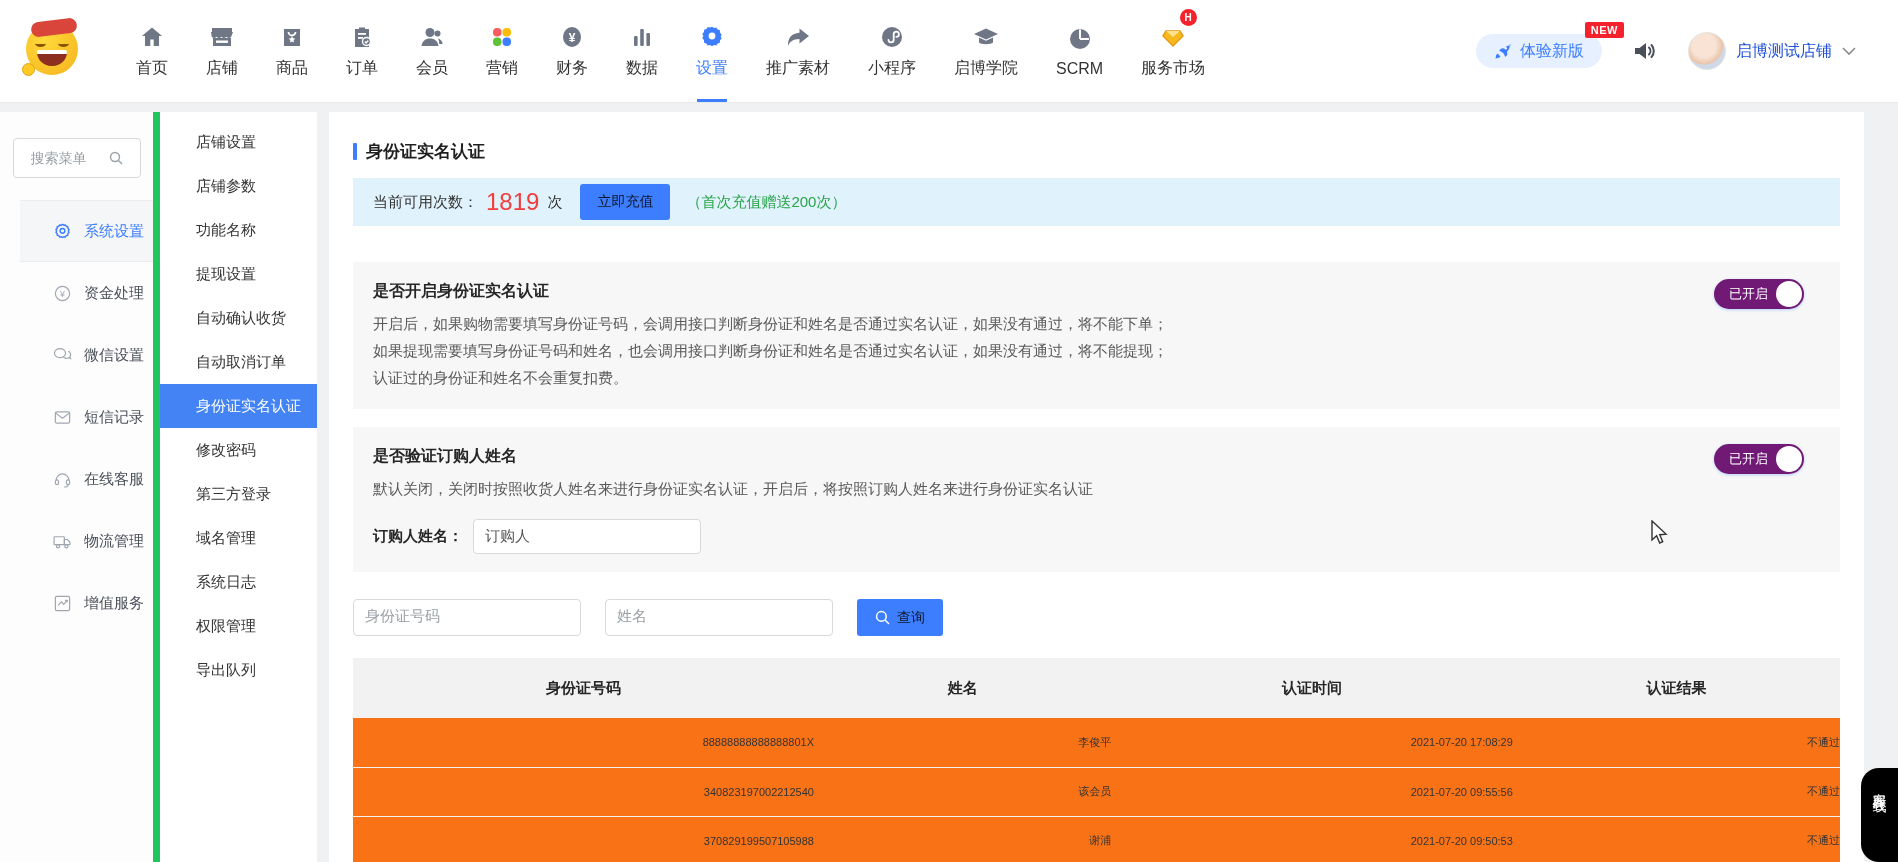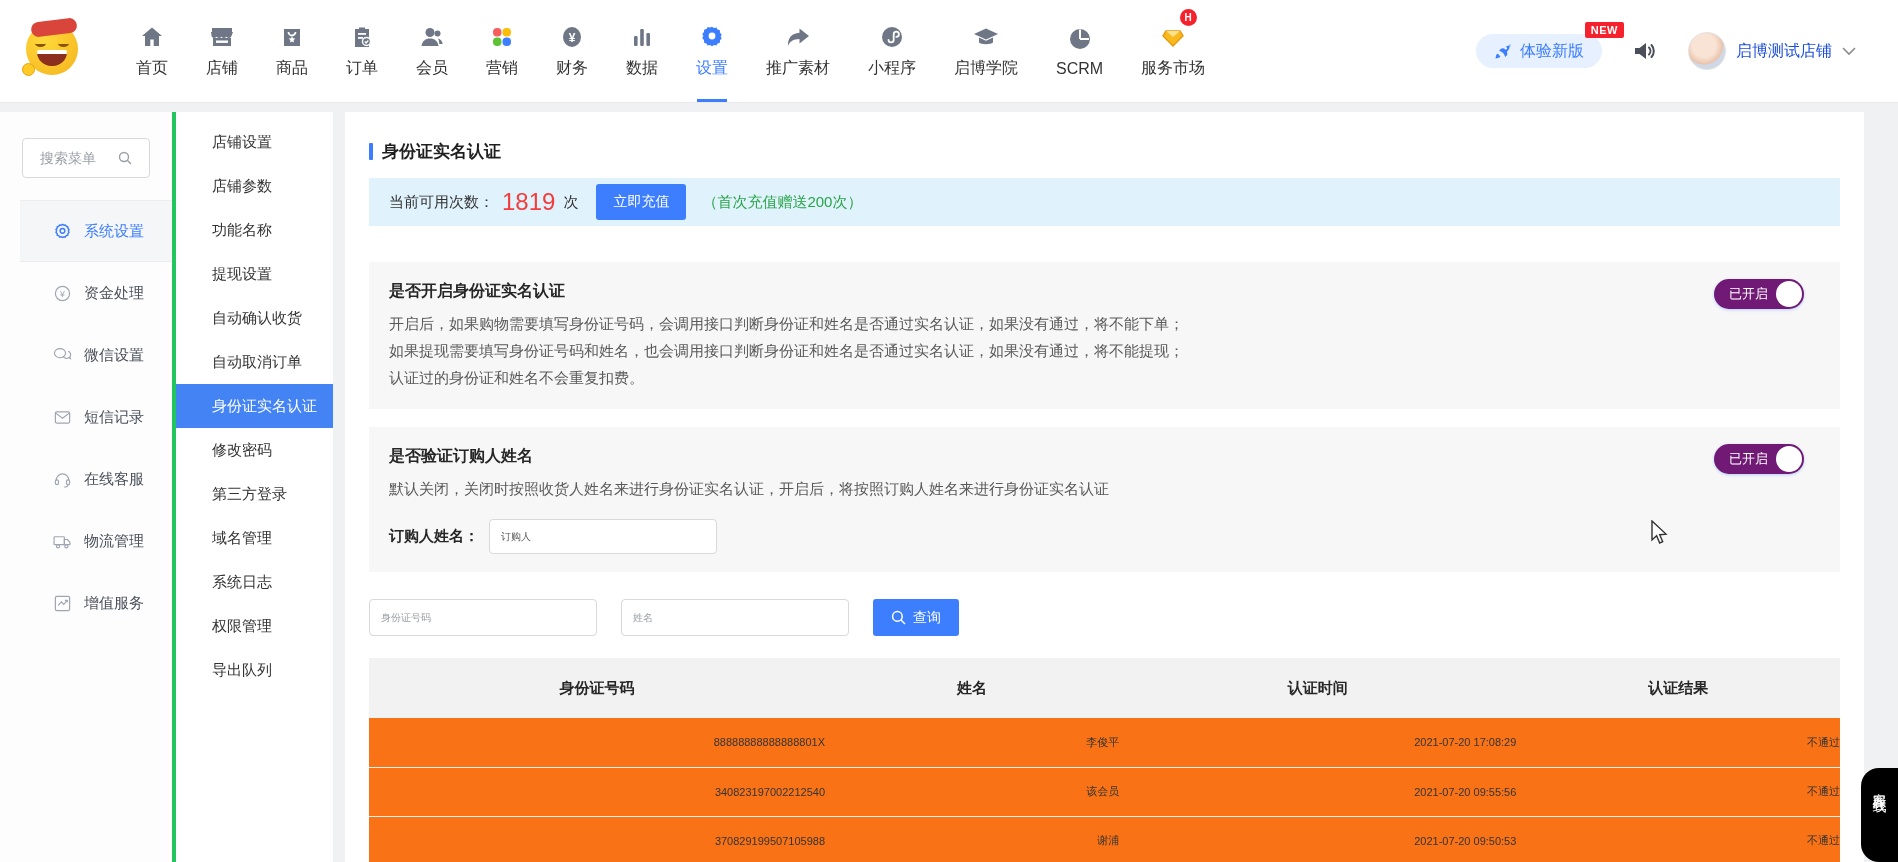--- a/index.html
+++ b/index.html
@@ -30,21 +30,21 @@
   .try-new { position:relative; display:flex; align-items:center; gap:8px; background:#e7f0fe; border-radius:17px; height:34px; padding:0 18px; cursor:pointer; }
   .try-new-label { color:#3d7eff; font-size:16px; }
   .new-badge { position:absolute; top:-12px; right:-22px; background:#f5222d; color:#fff; font-size:11px; font-weight:bold; padding:2px 6px; border-radius:2px; letter-spacing:.5px;text-align:right; }
   .speaker { cursor:pointer; display:flex; }
   .account { display:flex; align-items:center; gap:10px; cursor:pointer; }
   .avatar { width:38px; height:38px; border-radius:50%; background:radial-gradient(circle at 42% 35%,#f8e3d4 0 38%,#e9c2a8 60%,#cfd8e6 61%); border:1px solid #e2e2e2; }
   .store-name { font-size:16px; color:#1d4ed8; }
 
   
   .content { display:flex; height:759px; padding-top:9px; }
-  .sidebar { width:176px; background:#fdfdfd; border-right:4px solid #22c55e; flex:0 0 auto; }
+  .sidebar { width:160px; background:#fdfdfd; border-right:7px solid #22c55e; flex:0 0 auto; }
   .side-search-wrap { padding:26px 0 22px; display:flex; justify-content:center; }
   .side-search { width:128px; height:40px; border:1px solid #d9d9d9; border-radius:4px; background:#fff; display:flex; align-items:center; justify-content:center; gap:6px; color:#9aa0a6; font-size:14px; cursor:text; }
   .side-search input { border:none; outline:none; width:72px; font-size:14px; color:#666; font-family:inherit; }
   .side-search input::placeholder { color:#9aa0a6; }
   .side-item { height:62px; display:flex; align-items:center; gap:12px; padding-left:32px; font-size:15px; color:#4a4f59; cursor:pointer;margin-left:20px; }
   .side-item .si { display:flex; width:20px; justify-content:center; }
   .side-item.active { background:#f5f6f7; border-top:1px solid #ececec; border-bottom:1px solid #ececec; color:#3d7eff; }
   .s-stroke { fill:none; stroke:#a0a6b1; stroke-width:1.5; }
 
   .submenu { width:157px; background:#fff; flex:0 0 auto; padding-top:8px; }
@@ -53,34 +53,34 @@
 
   .main { flex:1; padding:0 34px 0 12px; }
   .card { background:#fff; height:100%; padding:28px 24px 0; overflow:hidden; }
 
   .page-title { display:flex; align-items:center; gap:9px; }
   .title-bar { width:4px; height:17px; background:#3d7eff; border-radius:1px; }
   .page-title h1 { font-size:17px; font-weight:bold; color:#1f1f1f; }
 
   .quota { margin-top:15px; height:48px; background:#e0f2fb; display:flex; align-items:center; padding:0 20px; font-size:15px; color:#333; }
   .quota-count { color:#f23d3d; font-size:24px; margin:0 8px; }
-  .btn-blue { background:#3d7eff; color:#ffffff; border:none; border-radius:3px; font-size:14px; padding:9px 17px; cursor:pointer; font-family:inherit; }
+  .btn-blue { background:#3d7eff; color:#0f172a; border:none; border-radius:3px; font-size:14px; padding:9px 17px; cursor:pointer; font-family:inherit; }
   .quota .btn-blue { margin:0 16px 0 18px; }
   .quota-note { color:#28a449; font-size:15px; }
 
   .gray-sec { margin-top:36px; background:#f7f7f7; padding:19px 150px 18px 20px; position:relative; }
   .gray-sec h2 { font-size:16px; font-weight:bold; color:#262626; margin-bottom:8px; }
   .gray-sec p { font-size:15px; color:#595959; line-height:27px; }
   .switch { position:absolute; right:36px; top:17px; width:90px; height:30px; border-radius:15px; background:#701a75; cursor:pointer; box-shadow:0 1px 3px rgba(61,126,255,.35); }
   .switch .knob { position:absolute; right:2px; top:2px; width:26px; height:26px; border-radius:50%; background:#fff; }
   .switch .sw-label { position:absolute; left:15px; top:50%; transform:translateY(-50%); color:#fff; font-size:13px; white-space:nowrap; }
   .sec2 { margin-top:18px; }
   .field-row { margin-top:17px; display:flex; align-items:center; }
   .field-label { font-size:15px; font-weight:bold; color:#262626; margin-right:10px; }
-  .text-input { height:35px; border:1px solid #d9d9d9; border-radius:4px; padding:0 11px; font-size:10px; color:#555; outline:none; background:#fff; font-family:Liberation Sans, sans-serif; }
+  .text-input { height:35px; border:1px solid #d9d9d9; border-radius:4px; padding:0 11px; font-size:15px; color:#555; outline:none; background:#fff; font-family:Liberation Mono, monospace; }
   .field-row .text-input { width:228px; }
   .text-input::placeholder { color:#9aa0a6; }
 
   .search-row { margin-top:27px; display:flex; align-items:center; gap:24px; }
   .search-row .text-input { width:228px; height:37px; }
   .btn-query { display:flex; align-items:center; gap:7px; height:37px; padding:0 18px; }
 
   table.auth { margin-top:22px; width:100%; border-collapse:collapse; }
   table.auth th { background:#f2f2f2; height:60px; font-size:15px; font-weight:bold; color:#262626; text-align:center; }
   table.auth td { height:49px; text-align:right; font-size:11px; color:#333; border-bottom:1px solid #f1f1f1; background:#f97316; }

